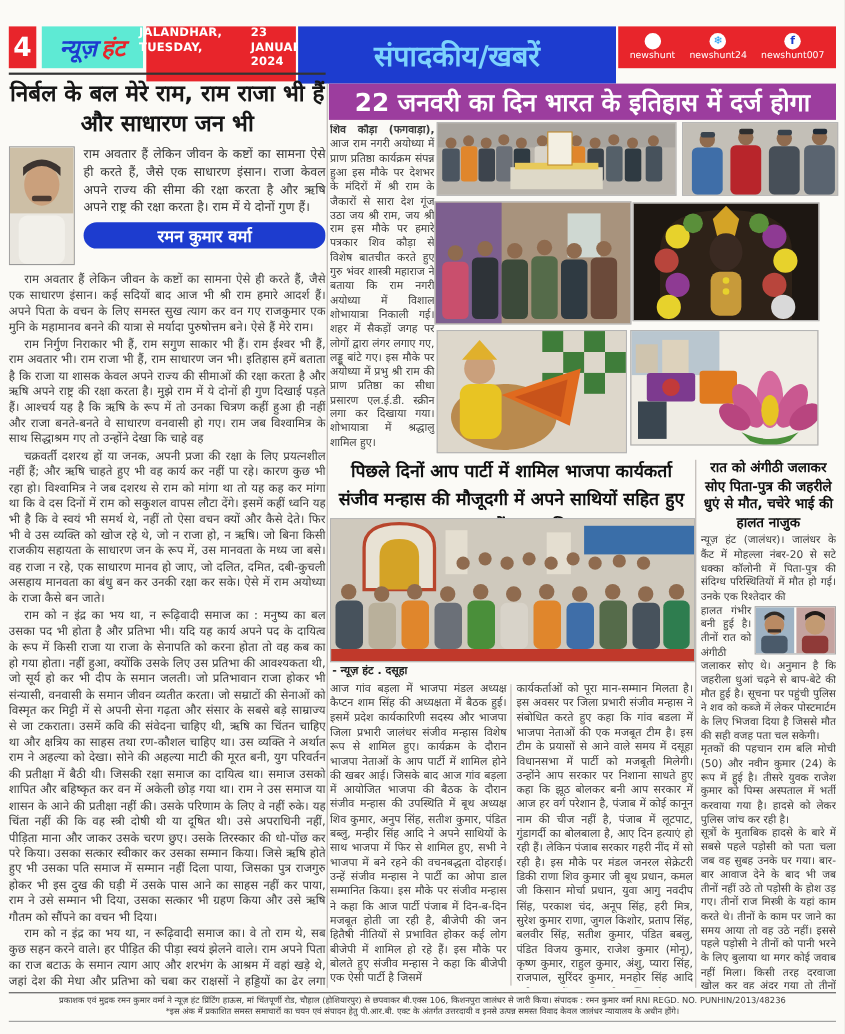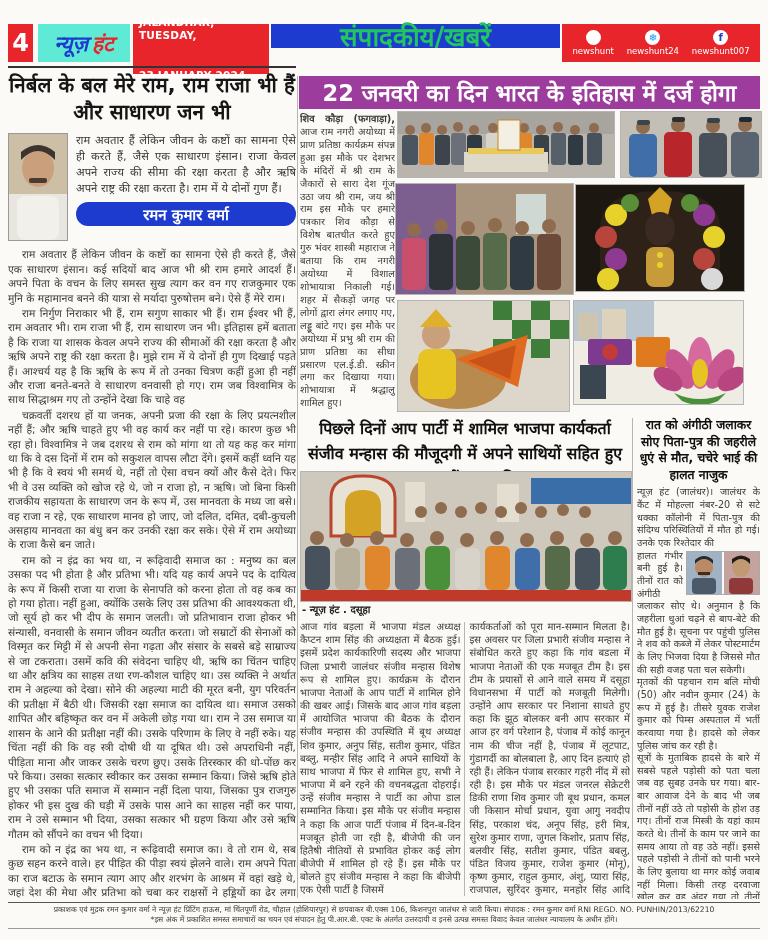--- a/index.html
+++ b/index.html
@@ -6,23 +6,23 @@
   .page{position:relative;width:768px;height:940px;margin:0 auto;background:#fbfaf6;
         font-family:"DejaVu Sans",sans-serif;color:#2e2e2e;overflow:hidden;}
   .abs{position:absolute;}
   
   .pageno{left:8px;top:24px;width:25px;height:38px;background:#e8252b;color:#fff;
           font-size:24px;font-weight:bold;display:flex;align-items:center;justify-content:center;}
   .logo{left:38px;top:24px;width:92px;height:38px;display:flex;align-items:center;justify-content:center;
         font-weight:bold;font-style:italic;font-size:21px;gap:4px;background:#5eead4;}
   .logo .p1{color:#1d3ccf;} .logo .p2{color:#e8252b;}
   .datebox{left:133px;top:24px;width:136px;height:50px;background:#e8252b;color:#fff;
-           font-size:10.5px;font-weight:bold;line-height:1.25;display:flex;flex-direction:column;
+           font-size:10.5px;font-weight:bold;line-height:1.25;display:flex;flex-direction:row;
            justify-content:center;padding-left:6px;box-sizing:border-box;letter-spacing:.2px;gap:26px;}
-  .sectionbar{left:271px;top:24px;width:289px;height:24px;background:#1d3ccf;color:#22c55e;
+  .sectionbar{left:271px;top:24px;width:289px;height:52px;background:#1d3ccf;color:#7dd3fc;
               font-size:26px;font-weight:bold;display:flex;align-items:center;justify-content:center;}
   .socialbar{left:562px;top:24px;width:198px;height:38px;background:#e8252b;display:flex;
              align-items:center;justify-content:space-around;padding:0 4px;box-sizing:border-box;}
   .soc{display:flex;flex-direction:column;align-items:center;color:#fff;font-size:8.5px;line-height:1;gap:2px;}
   .soc .ic{width:15px;height:15px;border-radius:50%;background:#fff;display:flex;align-items:center;
            justify-content:center;font-size:10px;font-weight:bold;}
   .ic-ig{background:transparent;border:2px solid #fff;border-radius:4px;box-sizing:border-box;position:relative;}
   .ic-ig::after{content:"";position:absolute;left:3px;top:3px;width:5px;height:5px;border:1.5px solid #fff;border-radius:50%;}
   .ic-tw{color:#1d9bf0;} .ic-fb{color:#1d3ccf;}
   
@@ -335,17 +335,17 @@
           <rect x="42" y="26" width="24" height="16" rx="4" fill="#8f3a38"></rect>
         </svg>
         <p>हालत गंभीर बनी हुई है। तीनों रात को अंगीठी जलाकर सोए थे। अनुमान है कि जहरीला धुआं चढ़ने से बाप-बेटे की मौत हुई है। सूचना पर पहुंची पुलिस ने शव को कब्जे में लेकर पोस्टमार्टम के लिए भिजवा दिया है जिससे मौत की सही वजह पता चल सकेगी।</p>
       </div>
       <p>मृतकों की पहचान राम बलि मोची (50) और नवीन कुमार (24) के रूप में हुई है। तीसरे युवक राजेश कुमार को पिम्स अस्पताल में भर्ती करवाया गया है। हादसे को लेकर पुलिस जांच कर रही है।</p>
       <p>सूत्रों के मुताबिक हादसे के बारे में सबसे पहले पड़ोसी को पता चला जब वह सुबह उनके घर गया। बार-बार आवाज देने के बाद भी जब तीनों नहीं उठे तो पड़ोसी के होश उड़ गए। तीनों राज मिस्त्री के यहां काम करते थे। तीनों के काम पर जाने का समय आया तो वह उठे नहीं। इससे पहले पड़ोसी ने तीनों को पानी भरने के लिए बुलाया था मगर कोई जवाब नहीं मिला। किसी तरह दरवाजा खोल कर वह अंदर गया तो तीनों बेसुध हालत में पड़े हुए थे। राजेश के भाई ने पुलिस को बताया कि तीनों एक ही कमरे में एक अंगीठी में आग लगाकर सोए हुए थे। तीनों को अस्पताल ले जाया गया। जहां डॉक्टर ने पिता-पुत्र को मृत घोषित कर दिया। वहीं, राजेश को इलाज के लिए पिम्स अस्पताल में रेफर कर दिया गया।</p>
     </div>
   </div>
 
   <div class="abs footer">
-    <div>प्रकाशक एवं मुद्रक रमन कुमार वर्मा ने न्यूज़ हंट प्रिंटिंग हाऊस, मां चिंतपूर्णी रोड, चौहाल (होशियारपुर) से छपवाकर बी.एक्स 106, किशनपुरा जालंधर से जारी किया। संपादक : रमन कुमार वर्मा  RNI REGD. NO. PUNHIN/2013/62210</div>
+    <div>प्रकाशक एवं मुद्रक रमन कुमार वर्मा ने न्यूज़ हंट प्रिंटिंग हाऊस, मां चिंतपूर्णी रोड, चौहाल (होशियारपुर) से छपवाकर बी.एक्स 106, किशनपुरा जालंधर से जारी किया। संपादक : रमन कुमार वर्मा  RNI REGD. NO. PUNHIN/2013/48236</div>
     <div>*इस अंक में प्रकाशित समस्त समाचारों का चयन एवं संपादन हेतु पी.आर.बी. एक्ट के अंतर्गत उत्तरदायी व इनसे उत्पन्न समस्त विवाद केवल जालंधर न्यायालय के अधीन होंगे।</div>
   </div>
 
 </div>
 
 </body></html>

